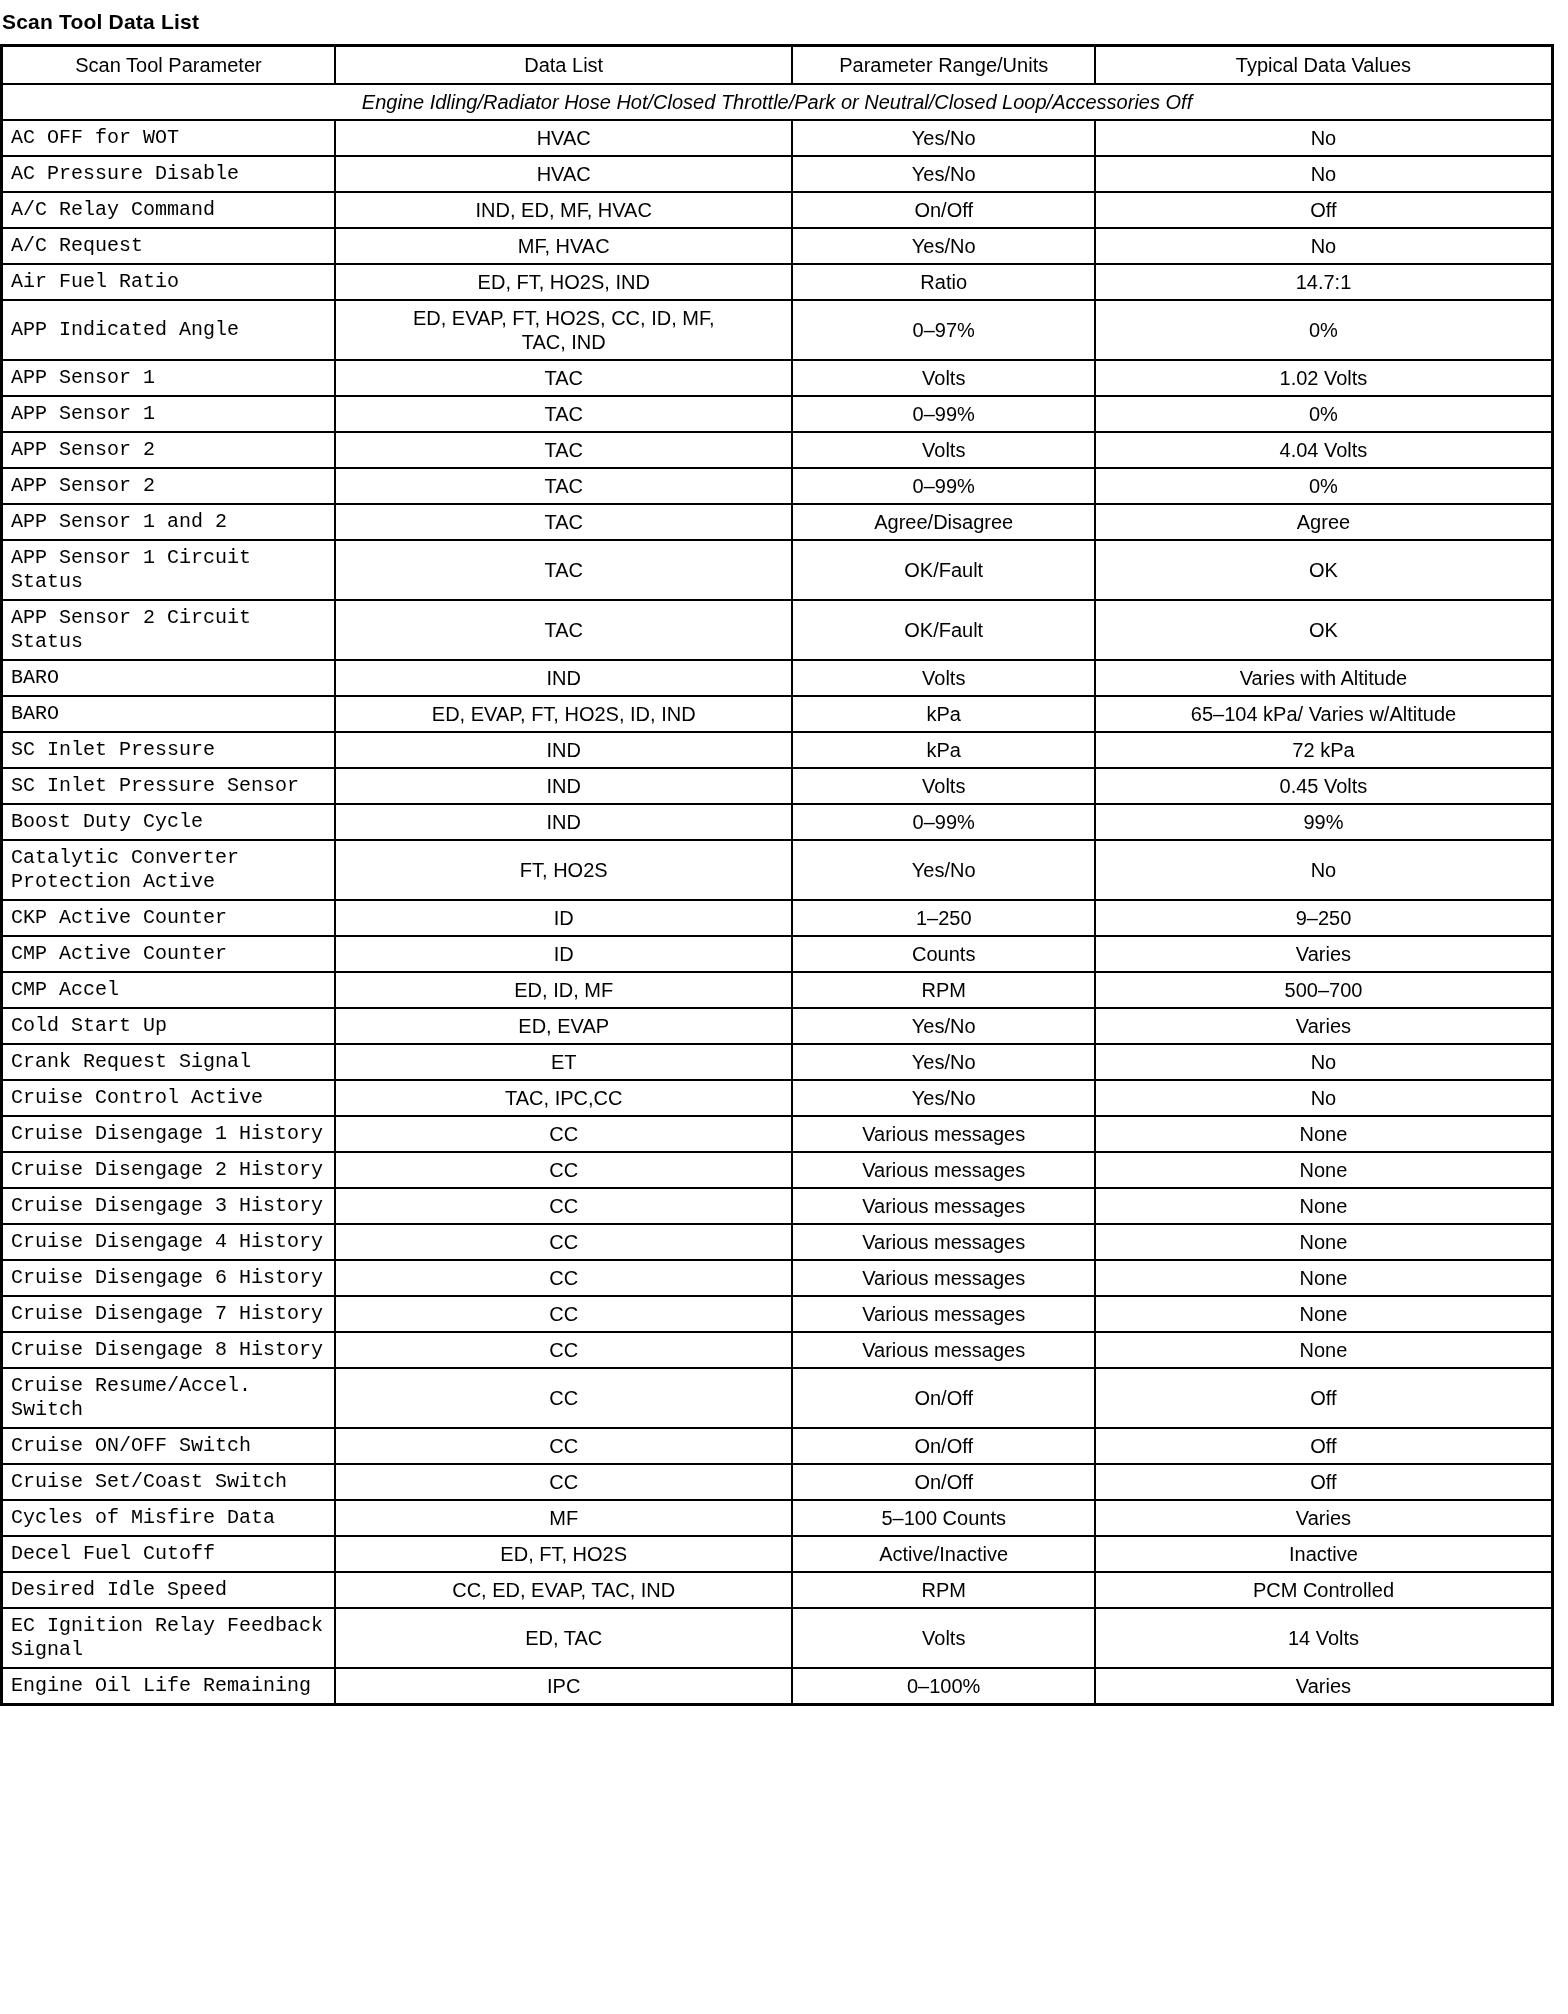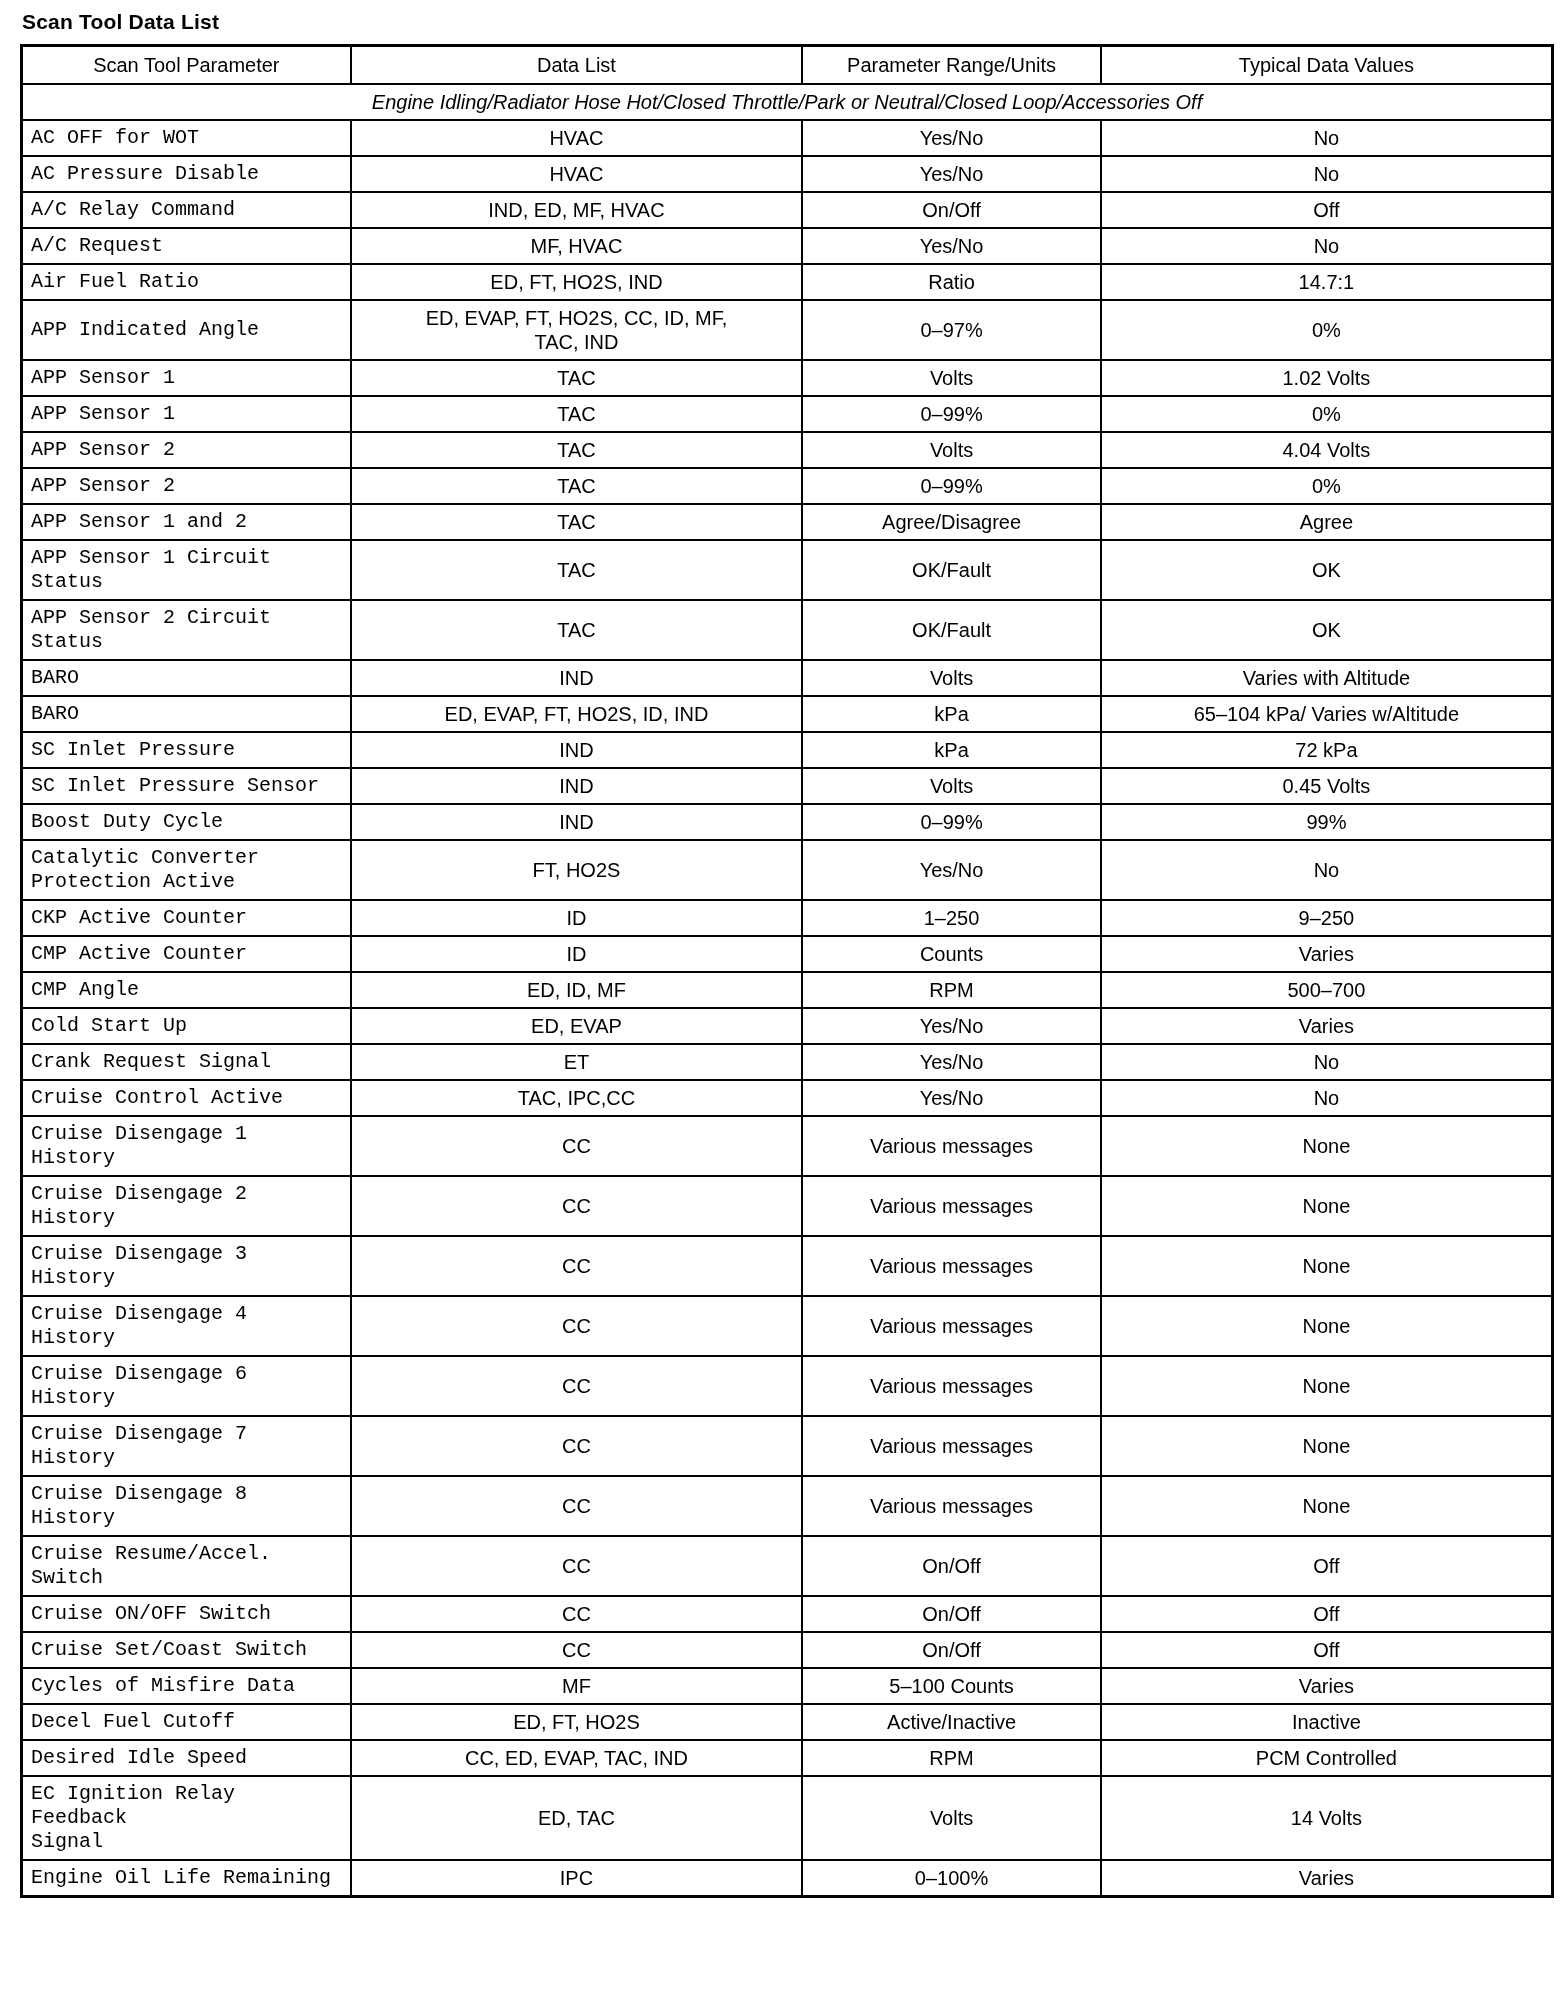--- a/index.html
+++ b/index.html
@@ -6,21 +6,21 @@
   html, body {
     margin: 0;
     padding: 0;
     background: #ffffff;
     color: #000000;
     font-family: "Liberation Sans", "DejaVu Sans", sans-serif;
   }
   .page {
     width: 1568px;
     min-height: 2014px;
-    padding: 8px 14px 12px 20px;
+    padding: 8px 14px 12px 0;
     background: #ffffff;
   }
   .doc-title {
     font-size: 21px;
     font-weight: bold;
     margin: 2px 0 10px 2px;
     letter-spacing: 0.2px;
   }
   table.scan-table {
     width: 100%;
@@ -204,21 +204,21 @@
           <td class="cell-center">1–250</td>
           <td class="cell-center">9–250</td>
         </tr>
         <tr>
           <td class="cell-left">CMP Active Counter</td>
           <td class="cell-center">ID</td>
           <td class="cell-center">Counts</td>
           <td class="cell-center">Varies</td>
         </tr>
         <tr>
-          <td class="cell-left">CMP Angle</td>
+          <td class="cell-left">CMP Accel</td>
           <td class="cell-center">ED, ID, MF</td>
           <td class="cell-center">RPM</td>
           <td class="cell-center">500–700</td>
         </tr>
         <tr>
           <td class="cell-left">Cold Start Up</td>
           <td class="cell-center">ED, EVAP</td>
           <td class="cell-center">Yes/No</td>
           <td class="cell-center">Varies</td>
         </tr>

